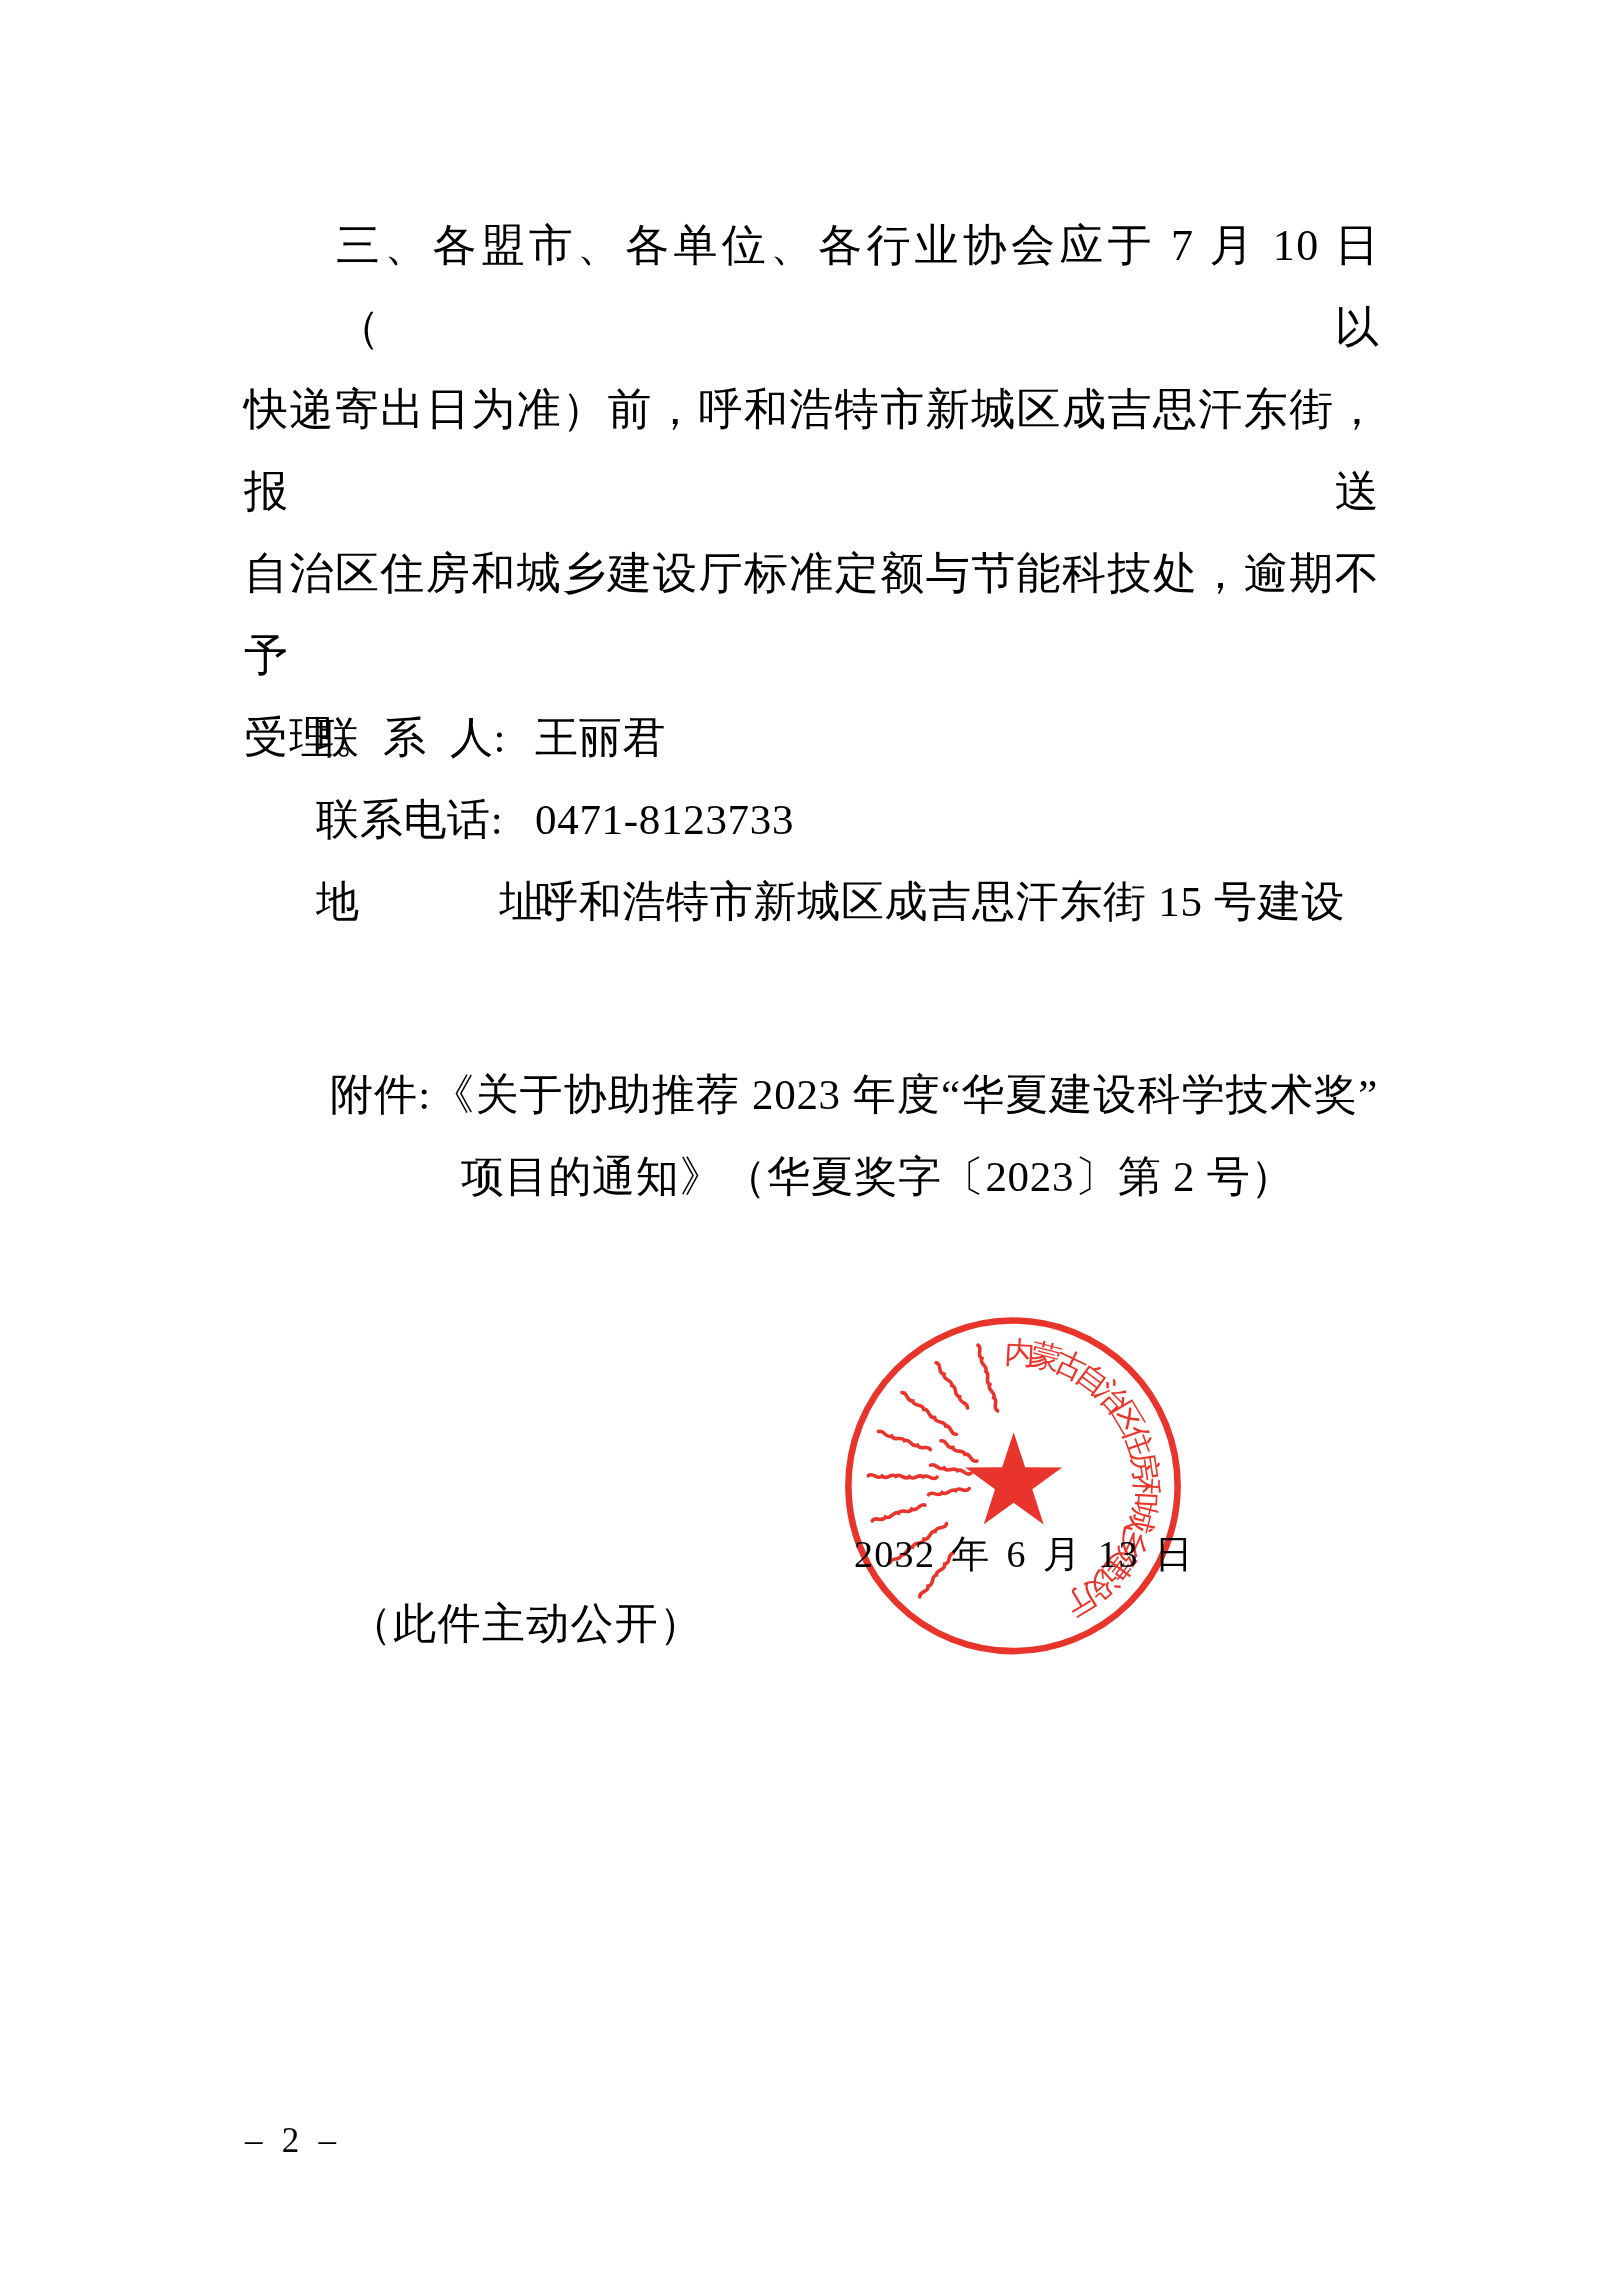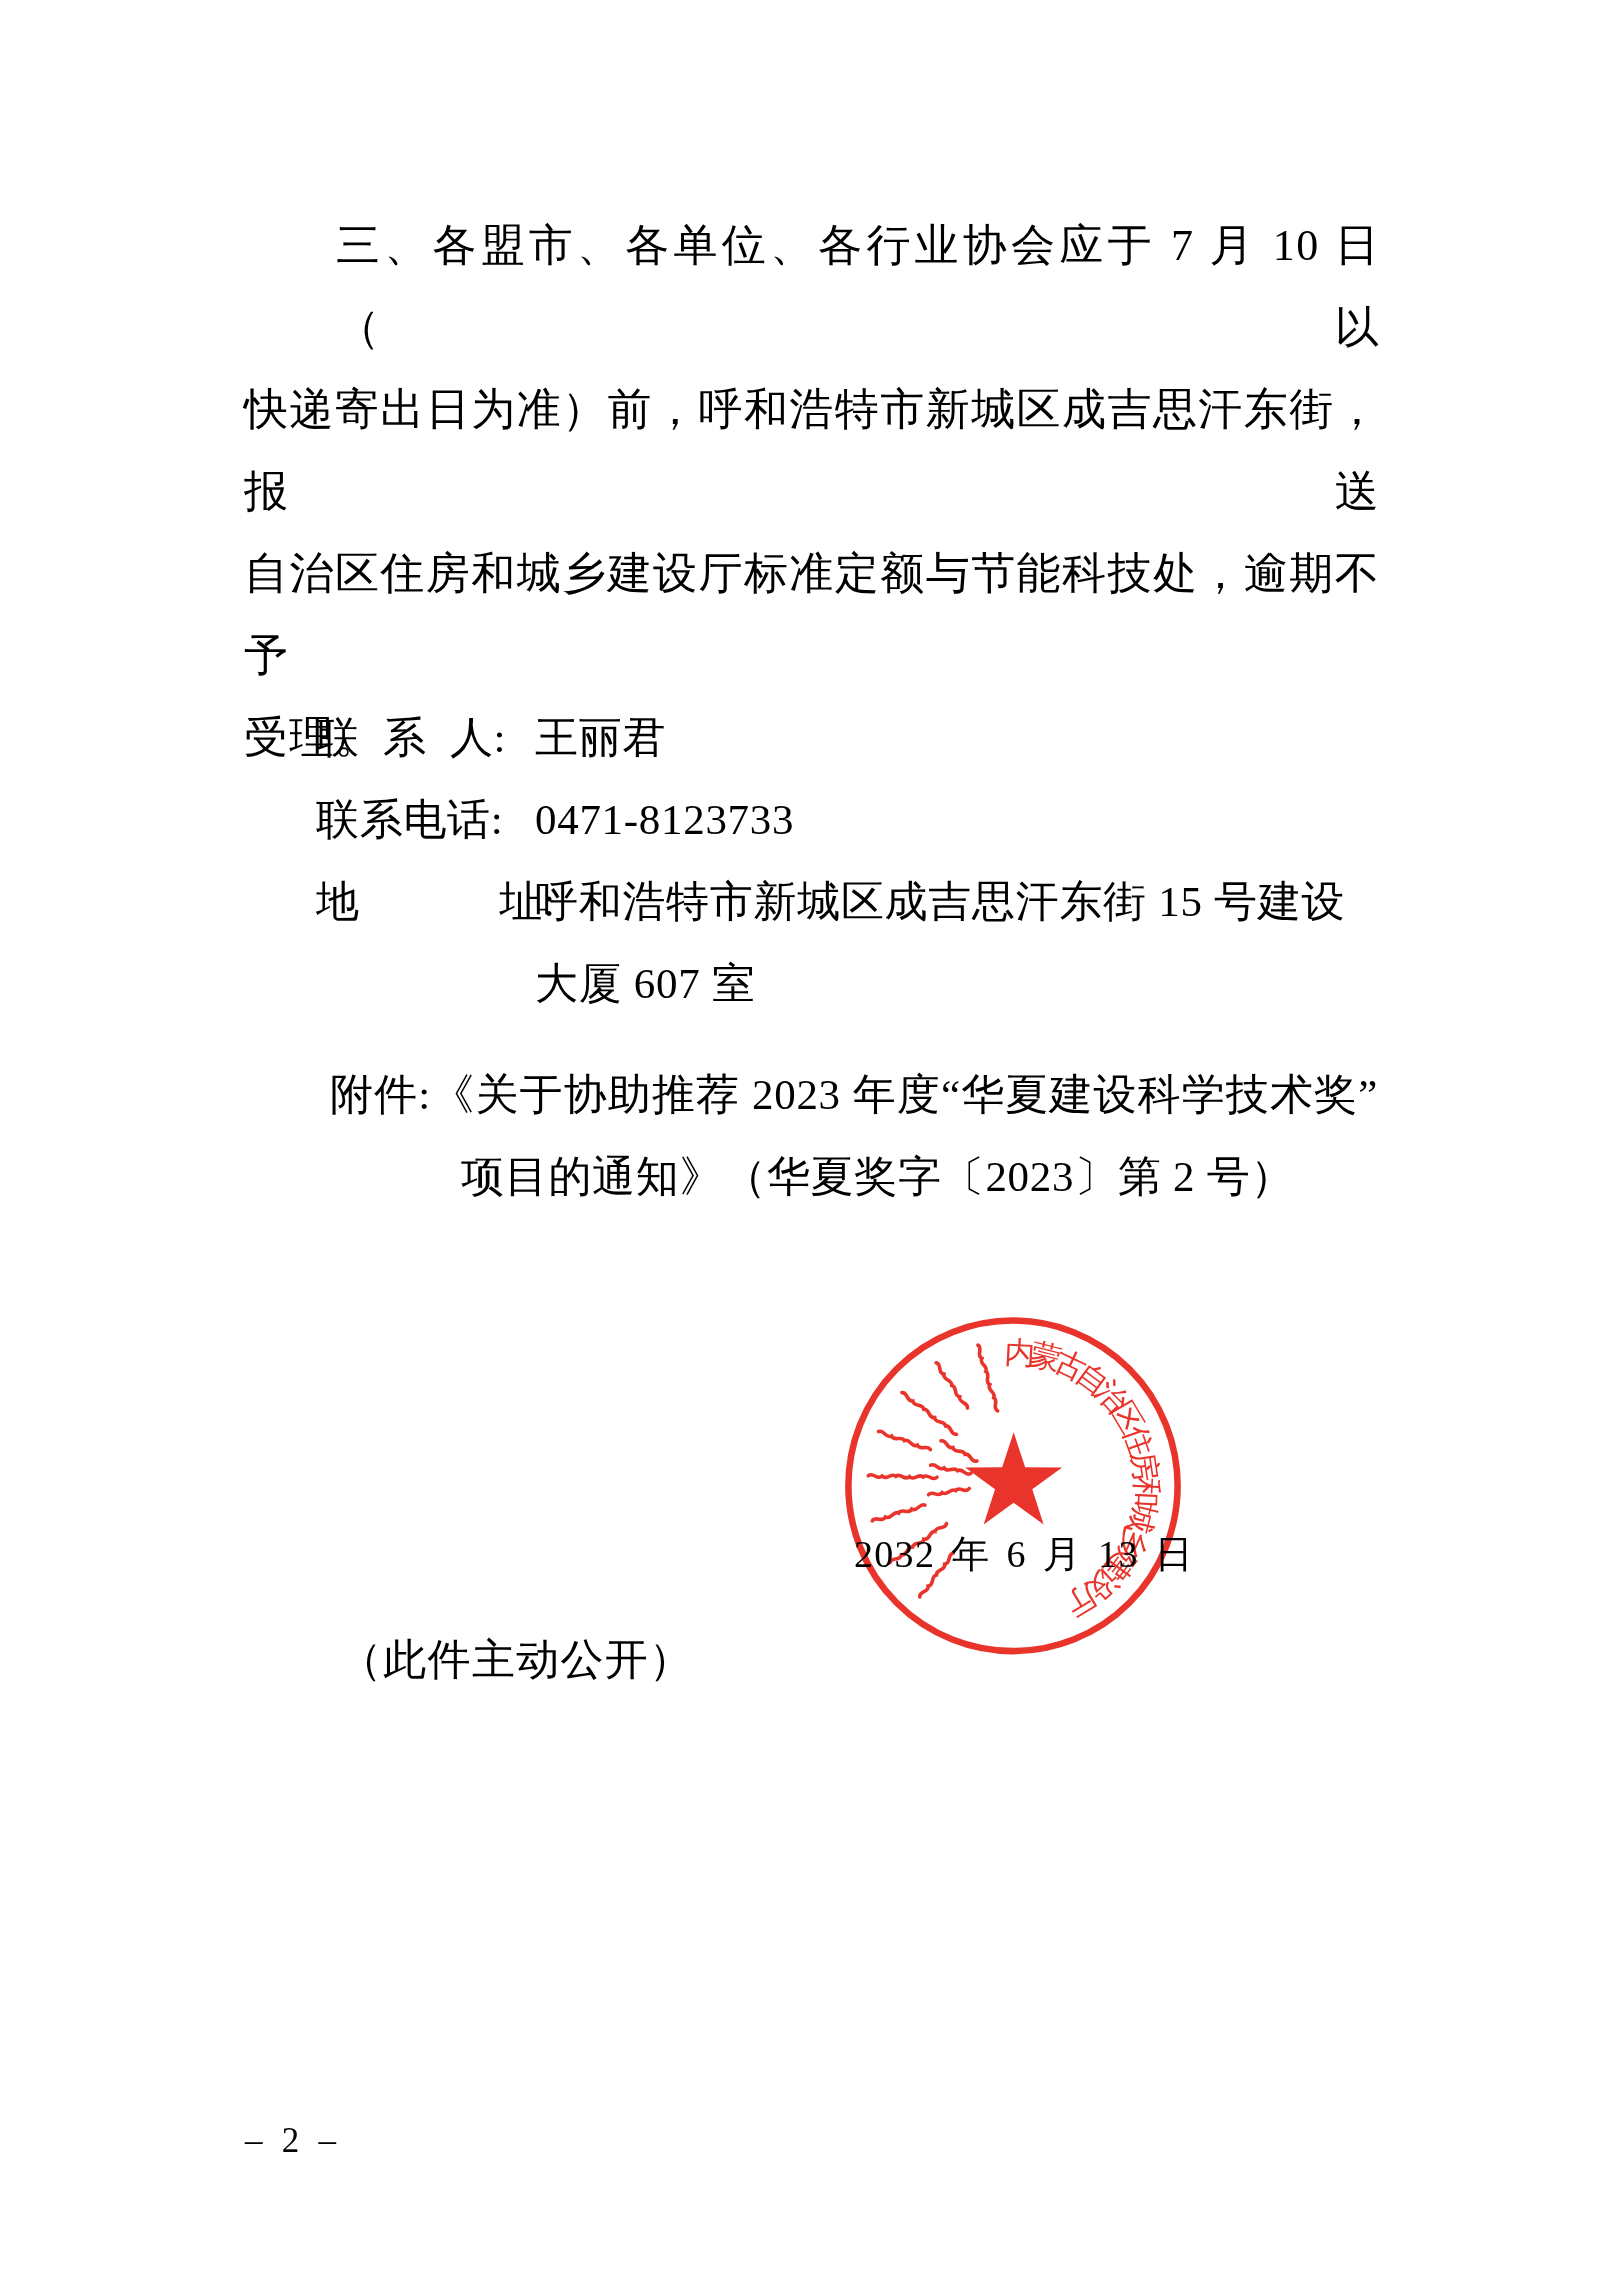--- a/index.html
+++ b/index.html
@@ -51,22 +51,22 @@
   .seal-mong { stroke: var(--seal); stroke-width: 5.5px; fill: none; stroke-linecap: round; }
 
   
   .issue-date {
     position: absolute; left: 854px; top: 1529px; z-index: 2;
     font-size: 38px; letter-spacing: 1.3px; word-spacing: 5.2px; white-space: pre;
   }
 
   
   .publicity {
-    position: absolute; left: 339px; top: 1595px;
-    font-size: 43px; letter-spacing: 1.3px; white-space: pre; margin-top: 36px;
+    position: absolute; left: 349px; top: 1595px;
+    font-size: 43px; letter-spacing: 1.3px; white-space: pre;
   }
 
   
   .pagenum {
     position: absolute; left: 245px; top: 2121px;
     font-size: 35px; word-spacing: 10.5px; white-space: pre;
   }
 </style>
 </head>
 <body>
@@ -82,23 +82,20 @@
 
   <section class="contact">
     <div class="c-line">
       <span class="c-label">联 系 人:</span><span class="c-value">王丽君</span>
     </div>
     <div class="c-line">
       <span class="c-label">联系电话:</span><span class="c-value">0471-8123733</span>
     </div>
     <div class="c-line">
       <span class="c-label">地      址:</span><span class="c-value">呼和浩特市新城区成吉思汗东街 15 号建设</span>
-    </div>
-    <div class="c-line cont">
-      <span class="c-value">大厦 607 室</span>
     </div>
   </section>
 
   <section class="attachment">
     <div class="line jl">附件:《关于协助推荐 2023 年度“华夏建设科学技术奖”</div>
     <div class="att2">项目的通知》（华夏奖字〔2023〕第 2 号）</div>
   </section>
 
   <div class="seal">
     <svg viewBox="0 0 526 522" xmlns="http://www.w3.org/2000/svg">

